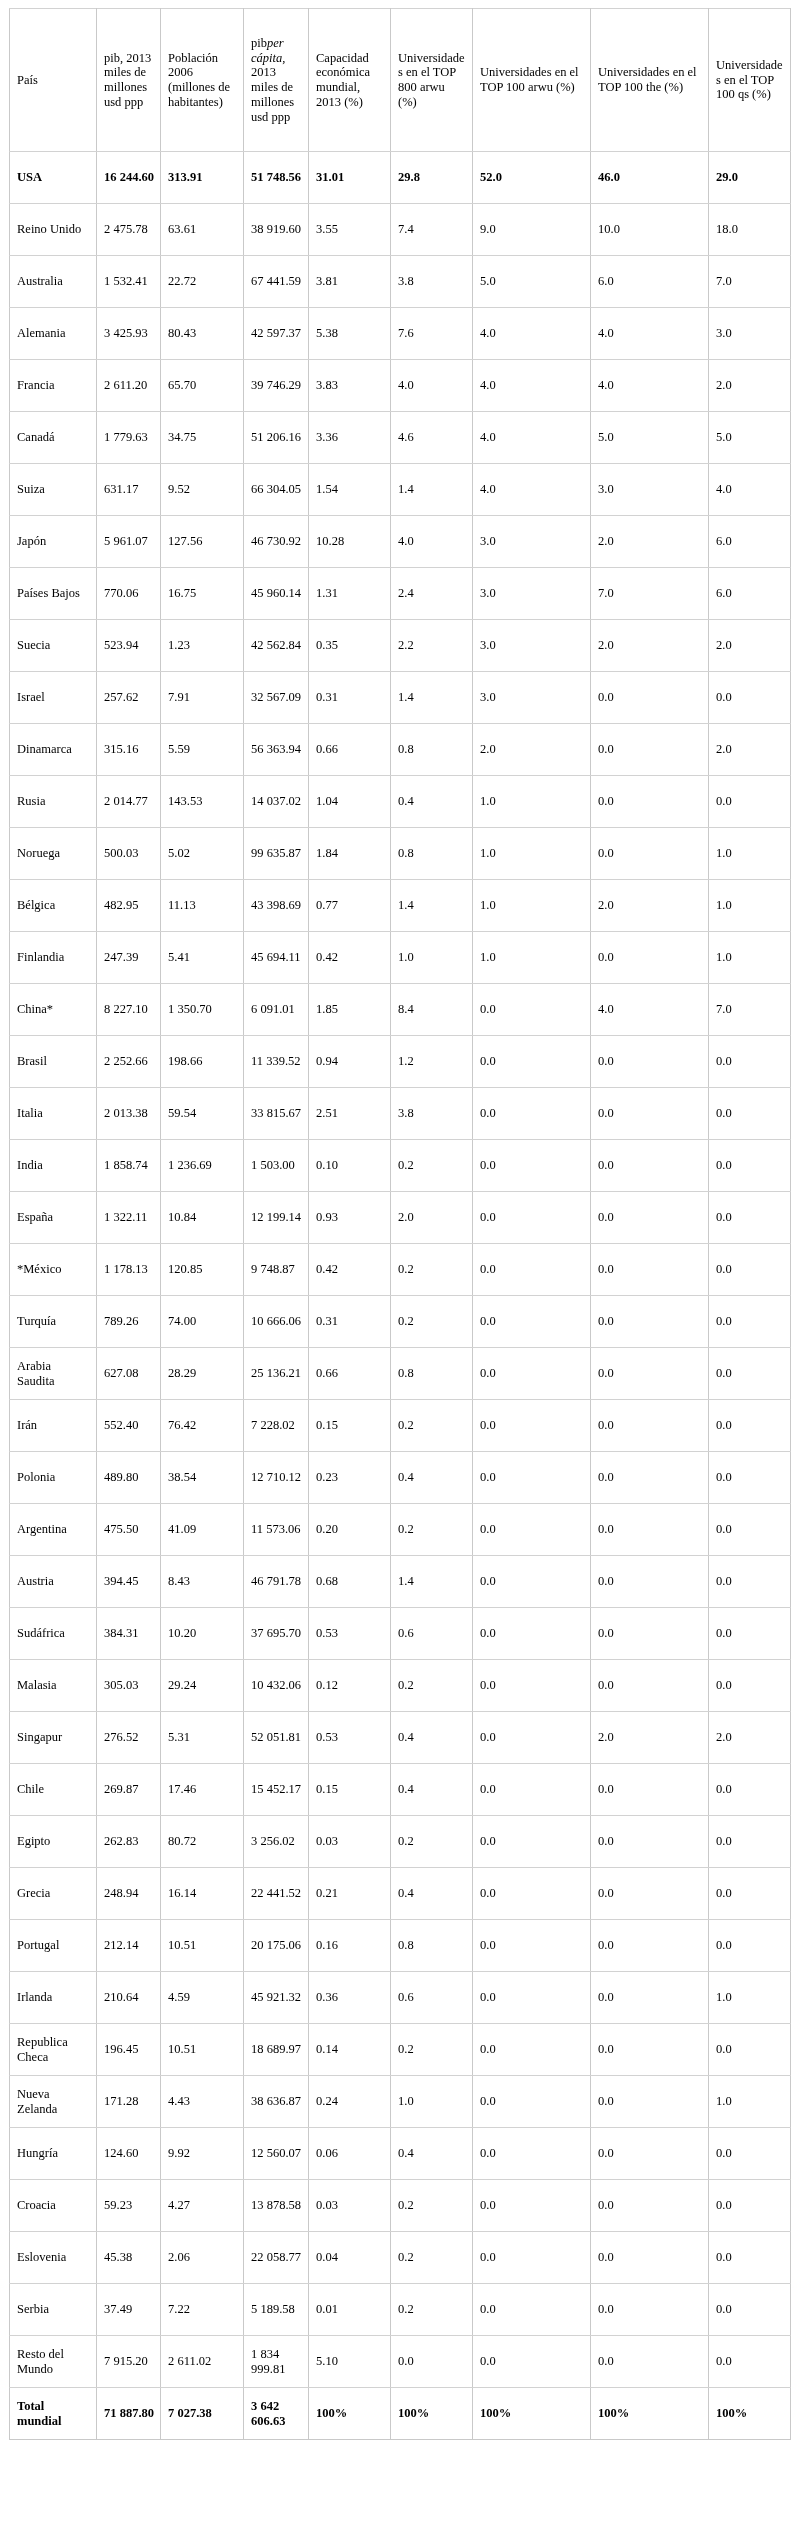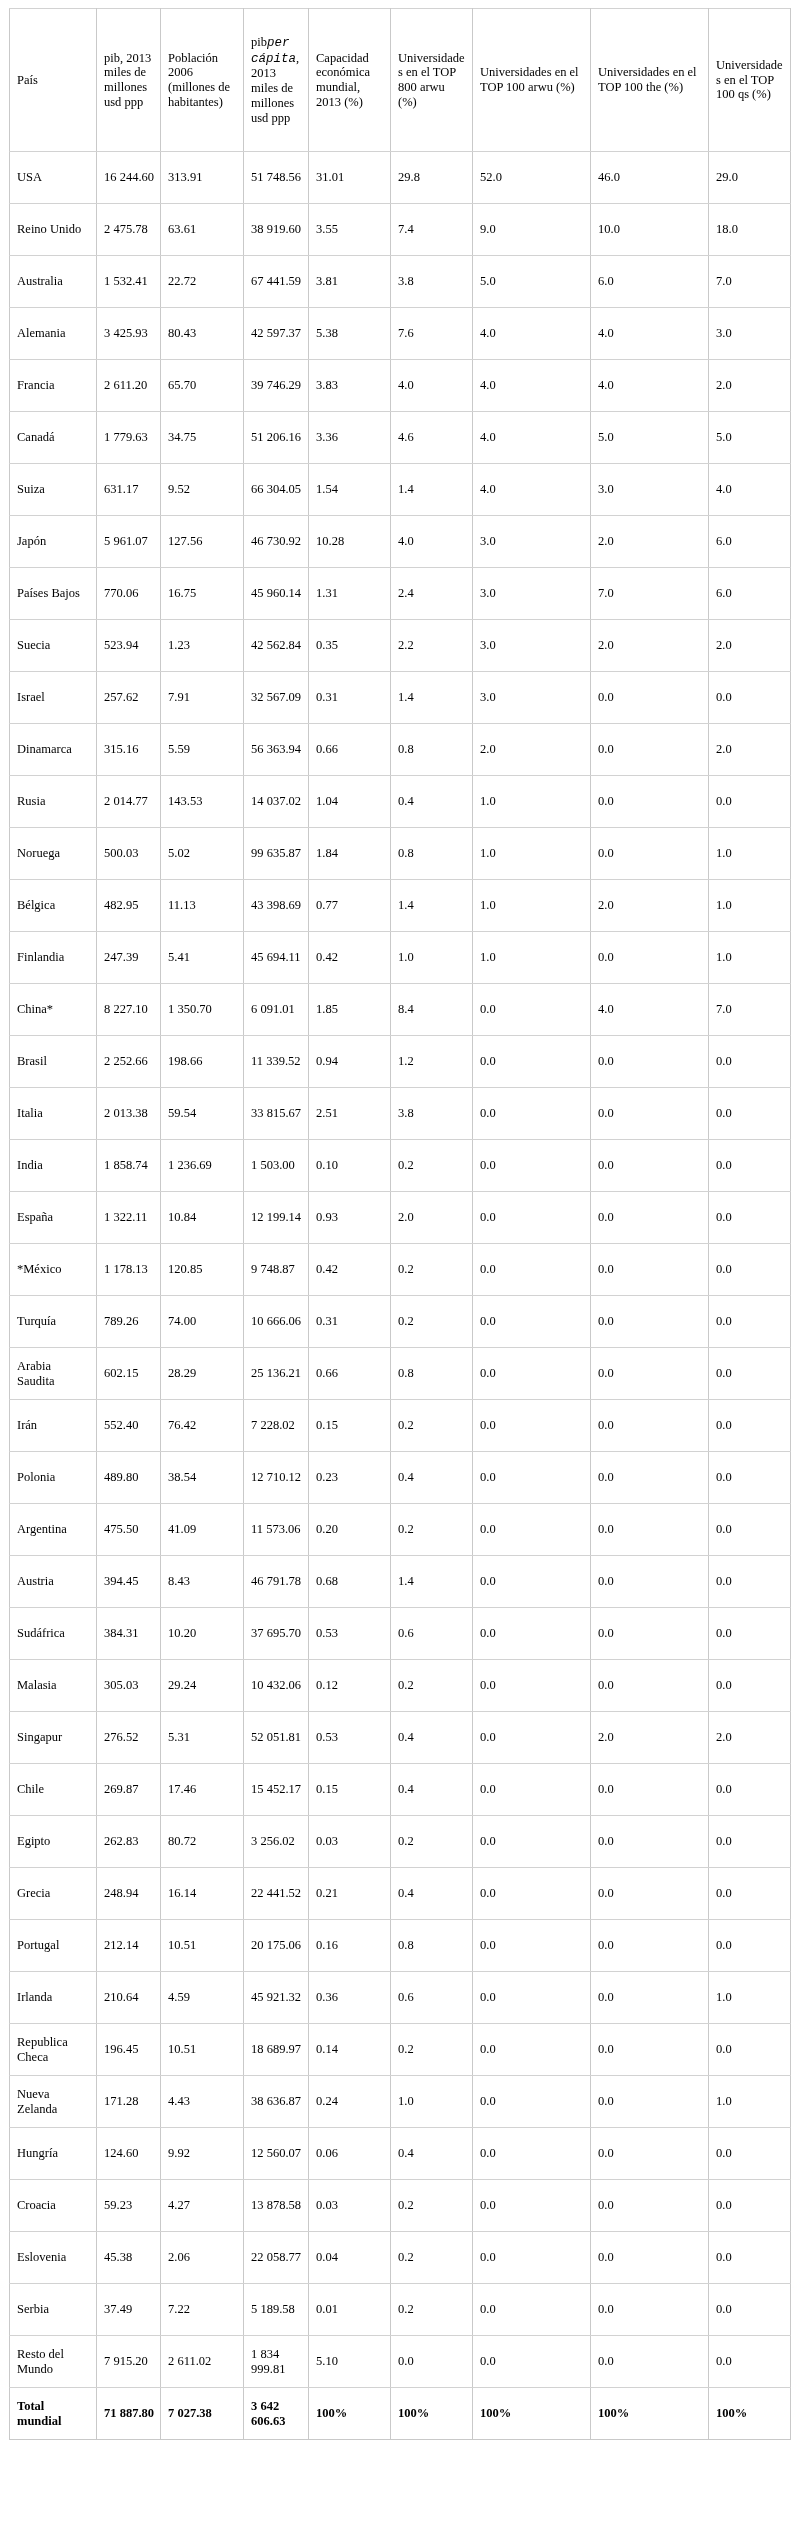--- a/index.html
+++ b/index.html
@@ -60,28 +60,28 @@
     padding-bottom: 6px;
     border-bottom: 2.4px solid #000000;
   }
   thead tr th { height: 132px; }
 
   tbody tr td {
     border-top: 1.8px solid #000000;
     border-bottom: 1.8px solid #000000;
     height: 41px;
   }
-  tbody tr:first-child td { border-top: none; }
+  tbody tr:first-child td { border-top: none; font-weight: bold; }
 
   tbody tr.total-row td {
     font-weight: bold;
     border-bottom: 1px solid #c9c9c9;
   }
 
-  .ital { font-style: italic; font-family: Liberation Mono, monospace; }
+  .ital { font-style: italic; }
 </style>
 </head>
 <body>
 
 <div id="table-wrap">
   <table class="data-table">
     <colgroup>
       <col class="c0">
         <col class="c1">
         <col class="c2">
@@ -354,21 +354,21 @@
           <td>74.00</td>
           <td>10 666.06</td>
           <td>0.31</td>
           <td>0.2</td>
           <td>0.0</td>
           <td>0.0</td>
           <td>0.0</td>
         </tr>
         <tr>
           <td>Arabia Saudita</td>
-          <td>602.15</td>
+          <td>627.08</td>
           <td>28.29</td>
           <td>25 136.21</td>
           <td>0.66</td>
           <td>0.8</td>
           <td>0.0</td>
           <td>0.0</td>
           <td>0.0</td>
         </tr>
         <tr>
           <td>Irán</td>

